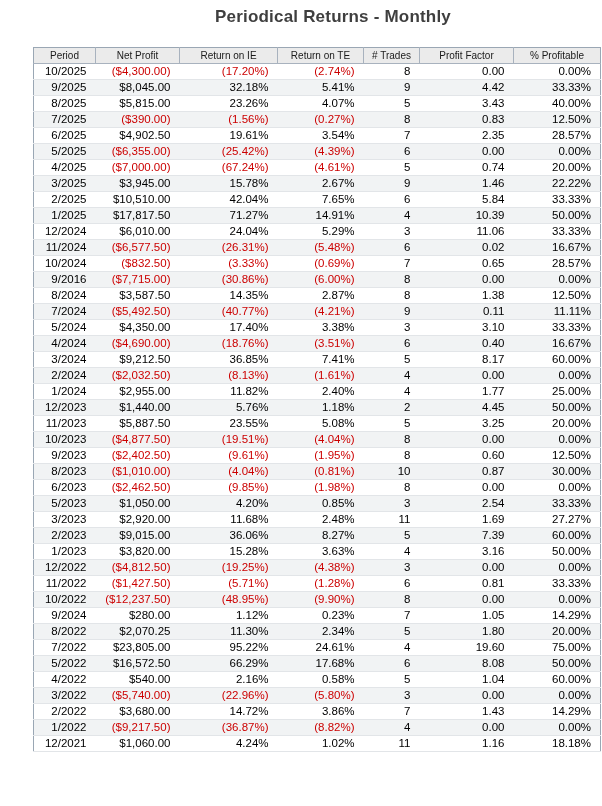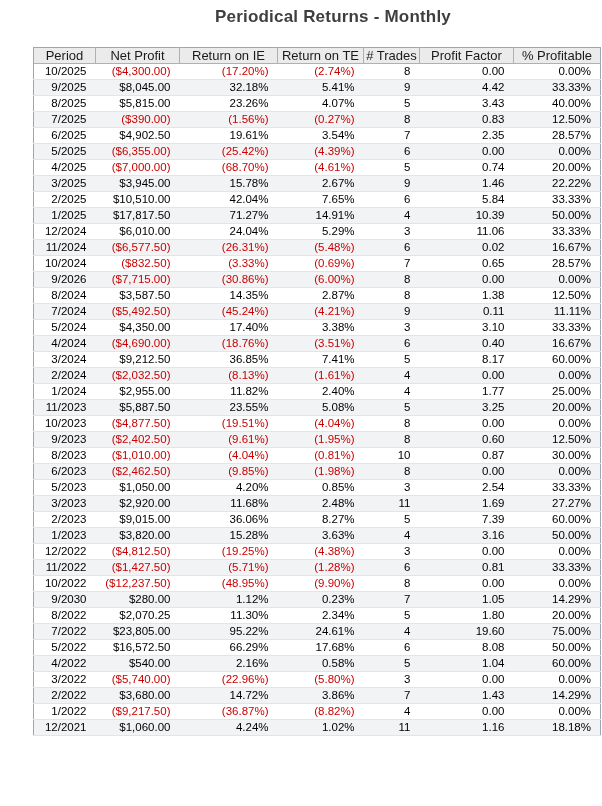--- a/index.html
+++ b/index.html
@@ -38,21 +38,21 @@
   }
   table.returns {
     border-collapse: collapse;
     table-layout: fixed;
     width: 567px;
     border: 1px solid var(--border-outer, #9aa7b4);
   }
   table.returns thead th {
     background: var(--header-bg, #ebebeb);
     font-weight: normal;
-    font-size: 13px;
+    font-size: 10px;
     color: #1a1a1a;
     height: 15px;
     line-height: 15px;
     padding: 0 2px;
     text-align: center;
     border-right: 1px solid var(--border-inner, #a8b2be);
     border-bottom: 1px solid var(--border-inner, #a8b2be);
     white-space: nowrap;
     overflow: hidden;
   }
@@ -156,21 +156,21 @@
             <td class="neg">($6,355.00)</td>
             <td class="neg">(25.42%)</td>
             <td class="neg">(4.39%)</td>
             <td>6</td>
             <td>0.00</td>
             <td>0.00%</td>
           </tr>
           <tr>
             <td>4/2025</td>
             <td class="neg">($7,000.00)</td>
-            <td class="neg">(68.70%)</td>
+            <td class="neg">(67.24%)</td>
             <td class="neg">(4.61%)</td>
             <td>5</td>
             <td>0.74</td>
             <td>20.00%</td>
           </tr>
           <tr>
             <td>3/2025</td>
             <td>$3,945.00</td>
             <td>15.78%</td>
             <td>2.67%</td>
@@ -217,41 +217,41 @@
           <tr>
             <td>10/2024</td>
             <td class="neg">($832.50)</td>
             <td class="neg">(3.33%)</td>
             <td class="neg">(0.69%)</td>
             <td>7</td>
             <td>0.65</td>
             <td>28.57%</td>
           </tr>
           <tr>
-            <td>9/2026</td>
+            <td>9/2016</td>
             <td class="neg">($7,715.00)</td>
             <td class="neg">(30.86%)</td>
             <td class="neg">(6.00%)</td>
             <td>8</td>
             <td>0.00</td>
             <td>0.00%</td>
           </tr>
           <tr>
             <td>8/2024</td>
             <td>$3,587.50</td>
             <td>14.35%</td>
             <td>2.87%</td>
             <td>8</td>
             <td>1.38</td>
             <td>12.50%</td>
           </tr>
           <tr>
             <td>7/2024</td>
             <td class="neg">($5,492.50)</td>
-            <td class="neg">(45.24%)</td>
+            <td class="neg">(40.77%)</td>
             <td class="neg">(4.21%)</td>
             <td>9</td>
             <td>0.11</td>
             <td>11.11%</td>
           </tr>
           <tr>
             <td>5/2024</td>
             <td>$4,350.00</td>
             <td>17.40%</td>
             <td>3.38%</td>
@@ -289,20 +289,29 @@
           <tr>
             <td>1/2024</td>
             <td>$2,955.00</td>
             <td>11.82%</td>
             <td>2.40%</td>
             <td>4</td>
             <td>1.77</td>
             <td>25.00%</td>
           </tr>
           <tr>
+            <td>12/2023</td>
+            <td>$1,440.00</td>
+            <td>5.76%</td>
+            <td>1.18%</td>
+            <td>2</td>
+            <td>4.45</td>
+            <td>50.00%</td>
+          </tr>
+          <tr>
             <td>11/2023</td>
             <td>$5,887.50</td>
             <td>23.55%</td>
             <td>5.08%</td>
             <td>5</td>
             <td>3.25</td>
             <td>20.00%</td>
           </tr>
           <tr>
             <td>10/2023</td>
@@ -397,21 +406,21 @@
           <tr>
             <td>10/2022</td>
             <td class="neg">($12,237.50)</td>
             <td class="neg">(48.95%)</td>
             <td class="neg">(9.90%)</td>
             <td>8</td>
             <td>0.00</td>
             <td>0.00%</td>
           </tr>
           <tr>
-            <td>9/2030</td>
+            <td>9/2024</td>
             <td>$280.00</td>
             <td>1.12%</td>
             <td>0.23%</td>
             <td>7</td>
             <td>1.05</td>
             <td>14.29%</td>
           </tr>
           <tr>
             <td>8/2022</td>
             <td>$2,070.25</td>

